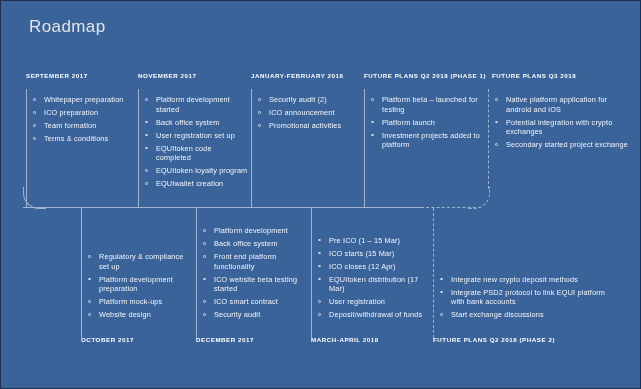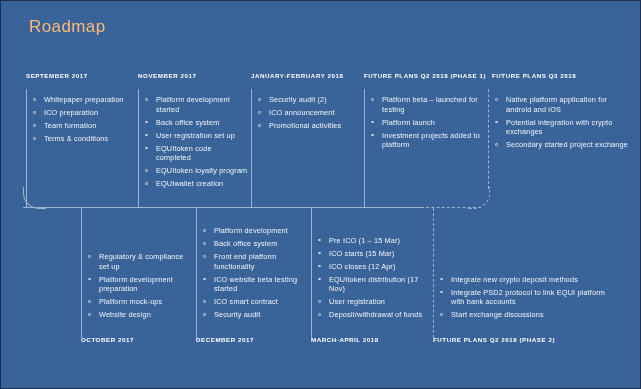--- a/index.html
+++ b/index.html
@@ -24,21 +24,21 @@
     overflow: hidden;
   }
 
   
   .title {
     position: absolute;
     left: 28px;
     top: 16px;
     font-size: 17px;
     letter-spacing: 0.4px;
-    color: #fdba74;
+    color: #e5e5e5;
     font-weight: 400;
   }
 
   
   .conn-h-solid {
     position: absolute;
     left: 22px;
     top: 206px;
     width: 400px;
     height: 1px;
@@ -225,21 +225,21 @@
       <li>Security audit</li>
     </ul>
     <div class="col-head">DECEMBER 2017</div>
   </div>
 
   <div class="col row-bot" style="left:310px; top:207px; width:120px; height:145px;">
     <ul class="col-list" style="width:112px;">
       <li>Pre ICO (1 – 15 Mar)</li>
       <li>ICO starts (15 Mar)</li>
       <li>ICO closes (12 Apr)</li>
-      <li>EQUItoken distribution (17 Nov)</li>
+      <li>EQUItoken distribution (17 Mar)</li>
       <li>User registration</li>
       <li>Deposit/withdrawal of funds</li>
     </ul>
     <div class="col-head">MARCH-APRIL 2018</div>
   </div>
 
   <div class="col row-bot" style="left:432px; top:207px; width:200px; height:145px;">
     <ul class="col-list" style="width:180px;">
       <li>Integrate new crypto deposit methods</li>
       <li>Integrate PSD2 protocol to link EQUI platform with bank accounts</li>

